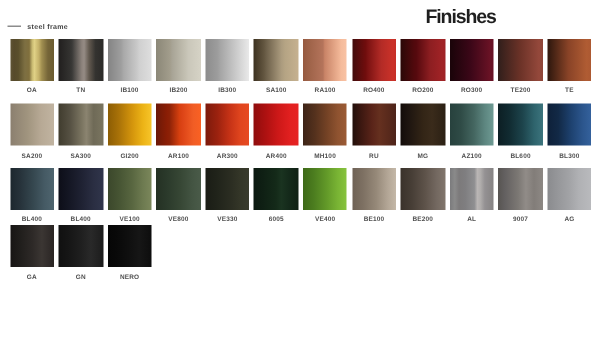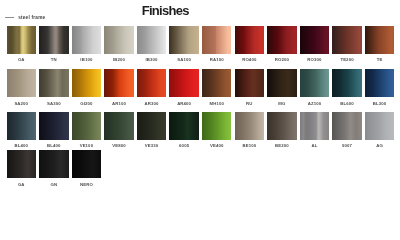--- a/index.html
+++ b/index.html
@@ -1,18 +1,18 @@
 <!DOCTYPE html>
 <html><head>
 <meta charset="utf-8">
 <style>
   html,body{margin:0;padding:0;}
   body{width:400px;height:189px;background:#ffffff;font-family:"Liberation Sans",sans-serif;overflow:hidden;}
   .page{position:relative;width:400px;height:189px;background:#fff;}
-  .title{position:absolute;left:0.6px;top:3.6px;width:330px;text-align:center;font-size:13px;font-weight:bold;color:#1e1e1e;line-height:13px;letter-spacing:-0.72px;text-indent:-0.72px;}
+  .title{position:absolute;left:0.6px;top:3.6px;width:330px;text-align:right;font-size:13px;font-weight:bold;color:#1e1e1e;line-height:13px;letter-spacing:-0.72px;text-indent:-0.72px;}
   .legend{position:absolute;left:5px;top:14.6px;display:flex;align-items:center;}
   .legend-line{width:8.6px;height:1px;background:#8c8c8c;display:block;margin-right:4.6px;}
   .legend-label{font-size:4.7px;color:#444;font-weight:bold;letter-spacing:.22px;line-height:5px;}
   .grid{position:absolute;left:6.5px;top:25.6px;width:388px;}
   .row{display:flex;position:absolute;left:0;width:388px;}
   .row0{top:0px;} .row1{top:43.4px;} .row2{top:86.2px;} .row3{top:124.8px;}
   .cell{width:29.5px;margin-right:3.09px;}
   .sw{width:29.5px;height:28px;}
   .lbl{margin-top:4.6px;text-align:center;font-size:4.3px;color:#4f4f4f;font-weight:bold;letter-spacing:.12px;line-height:4.6px;white-space:nowrap;}
 </style>

